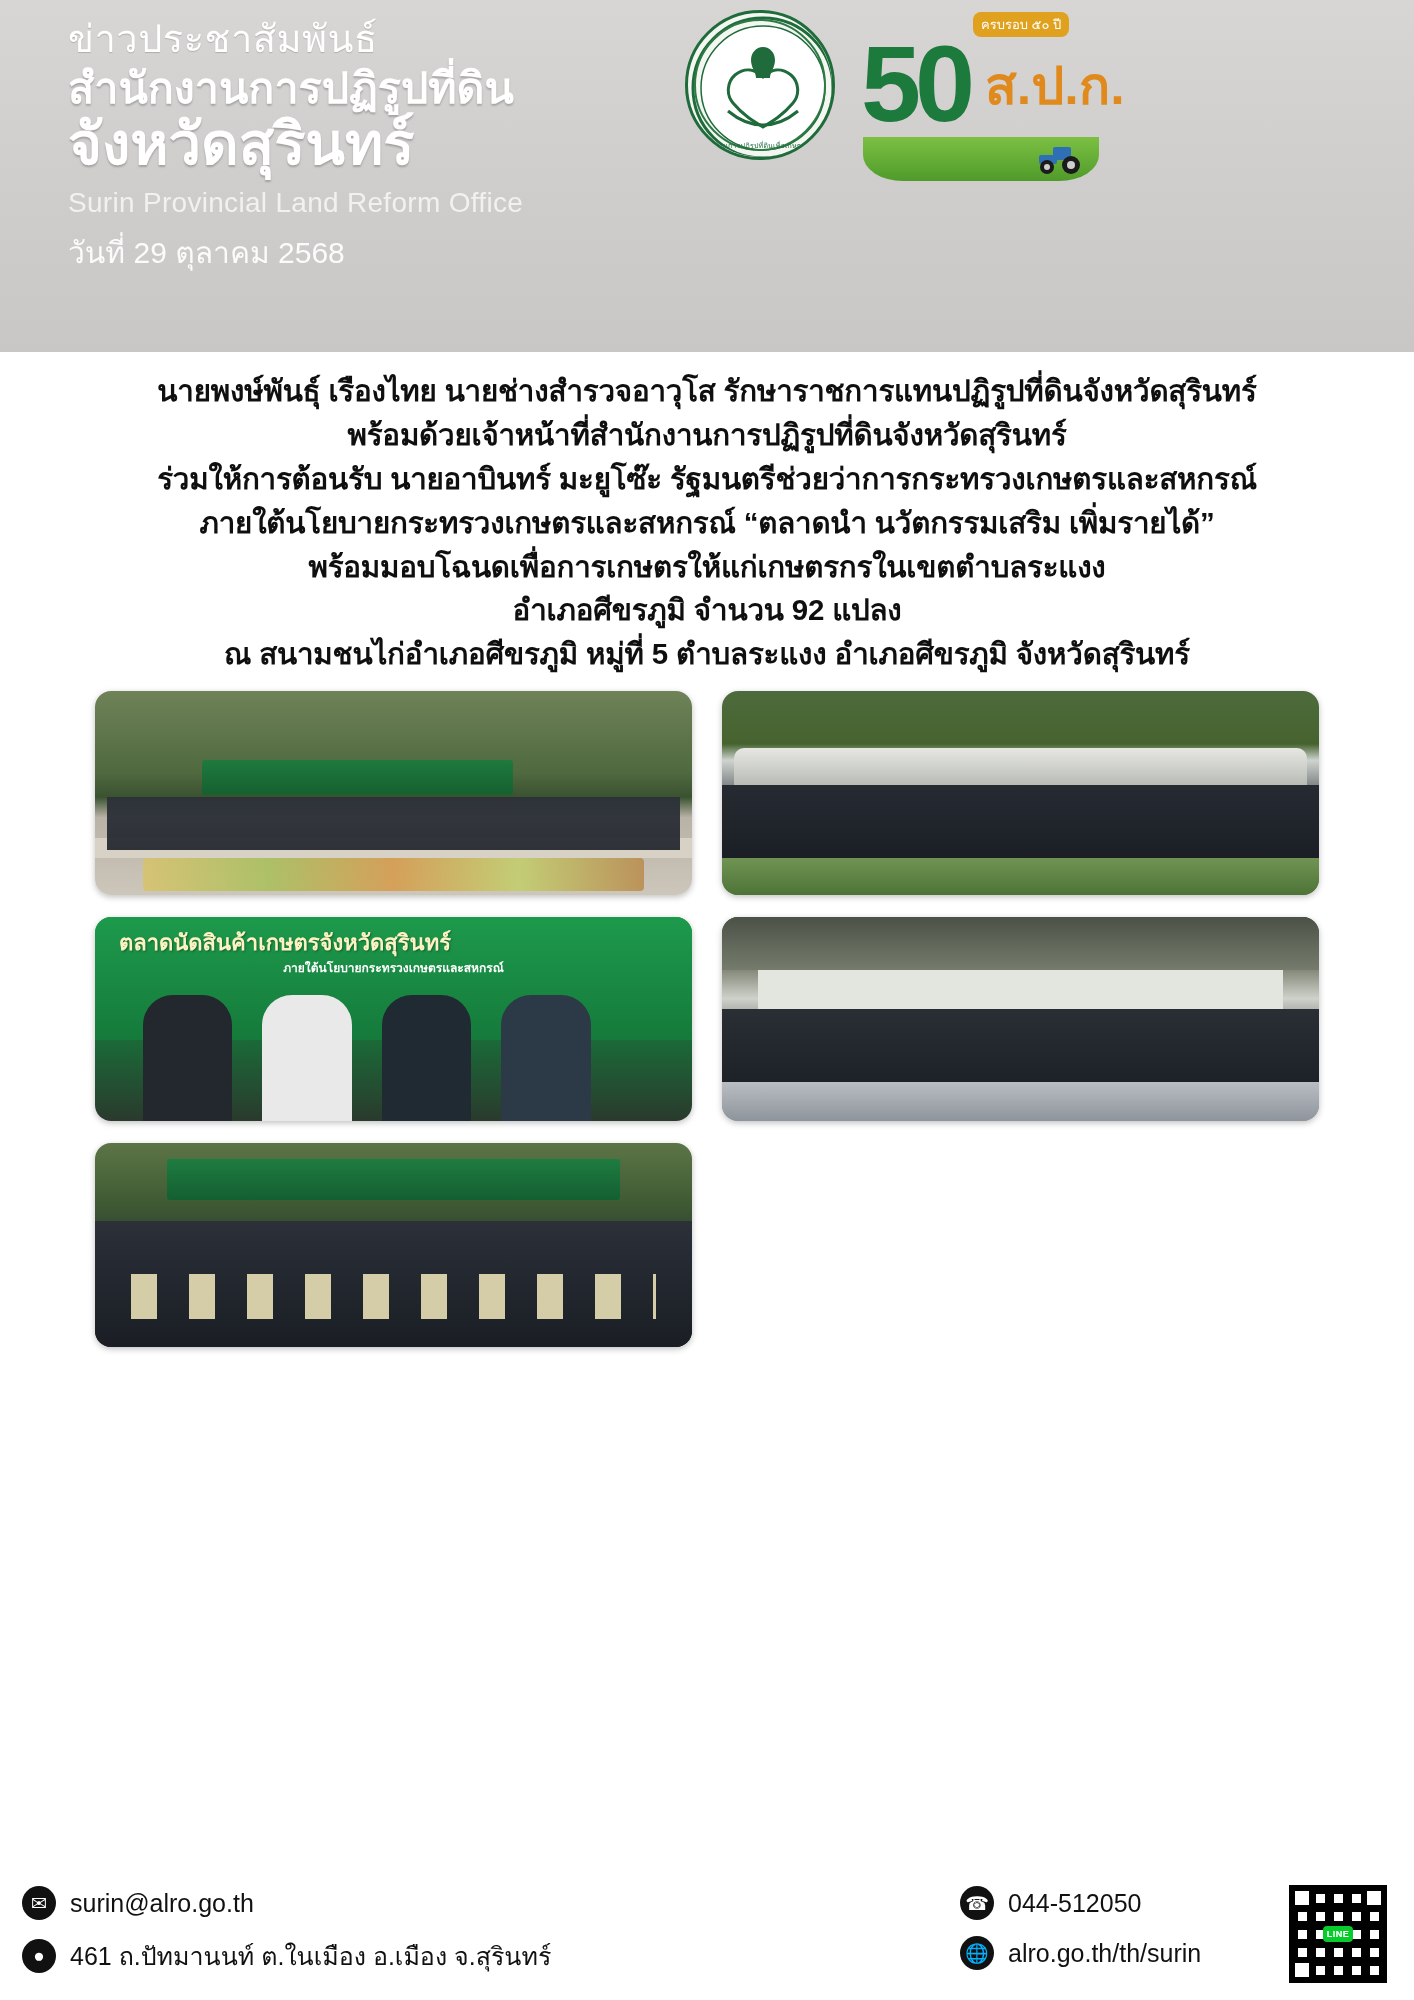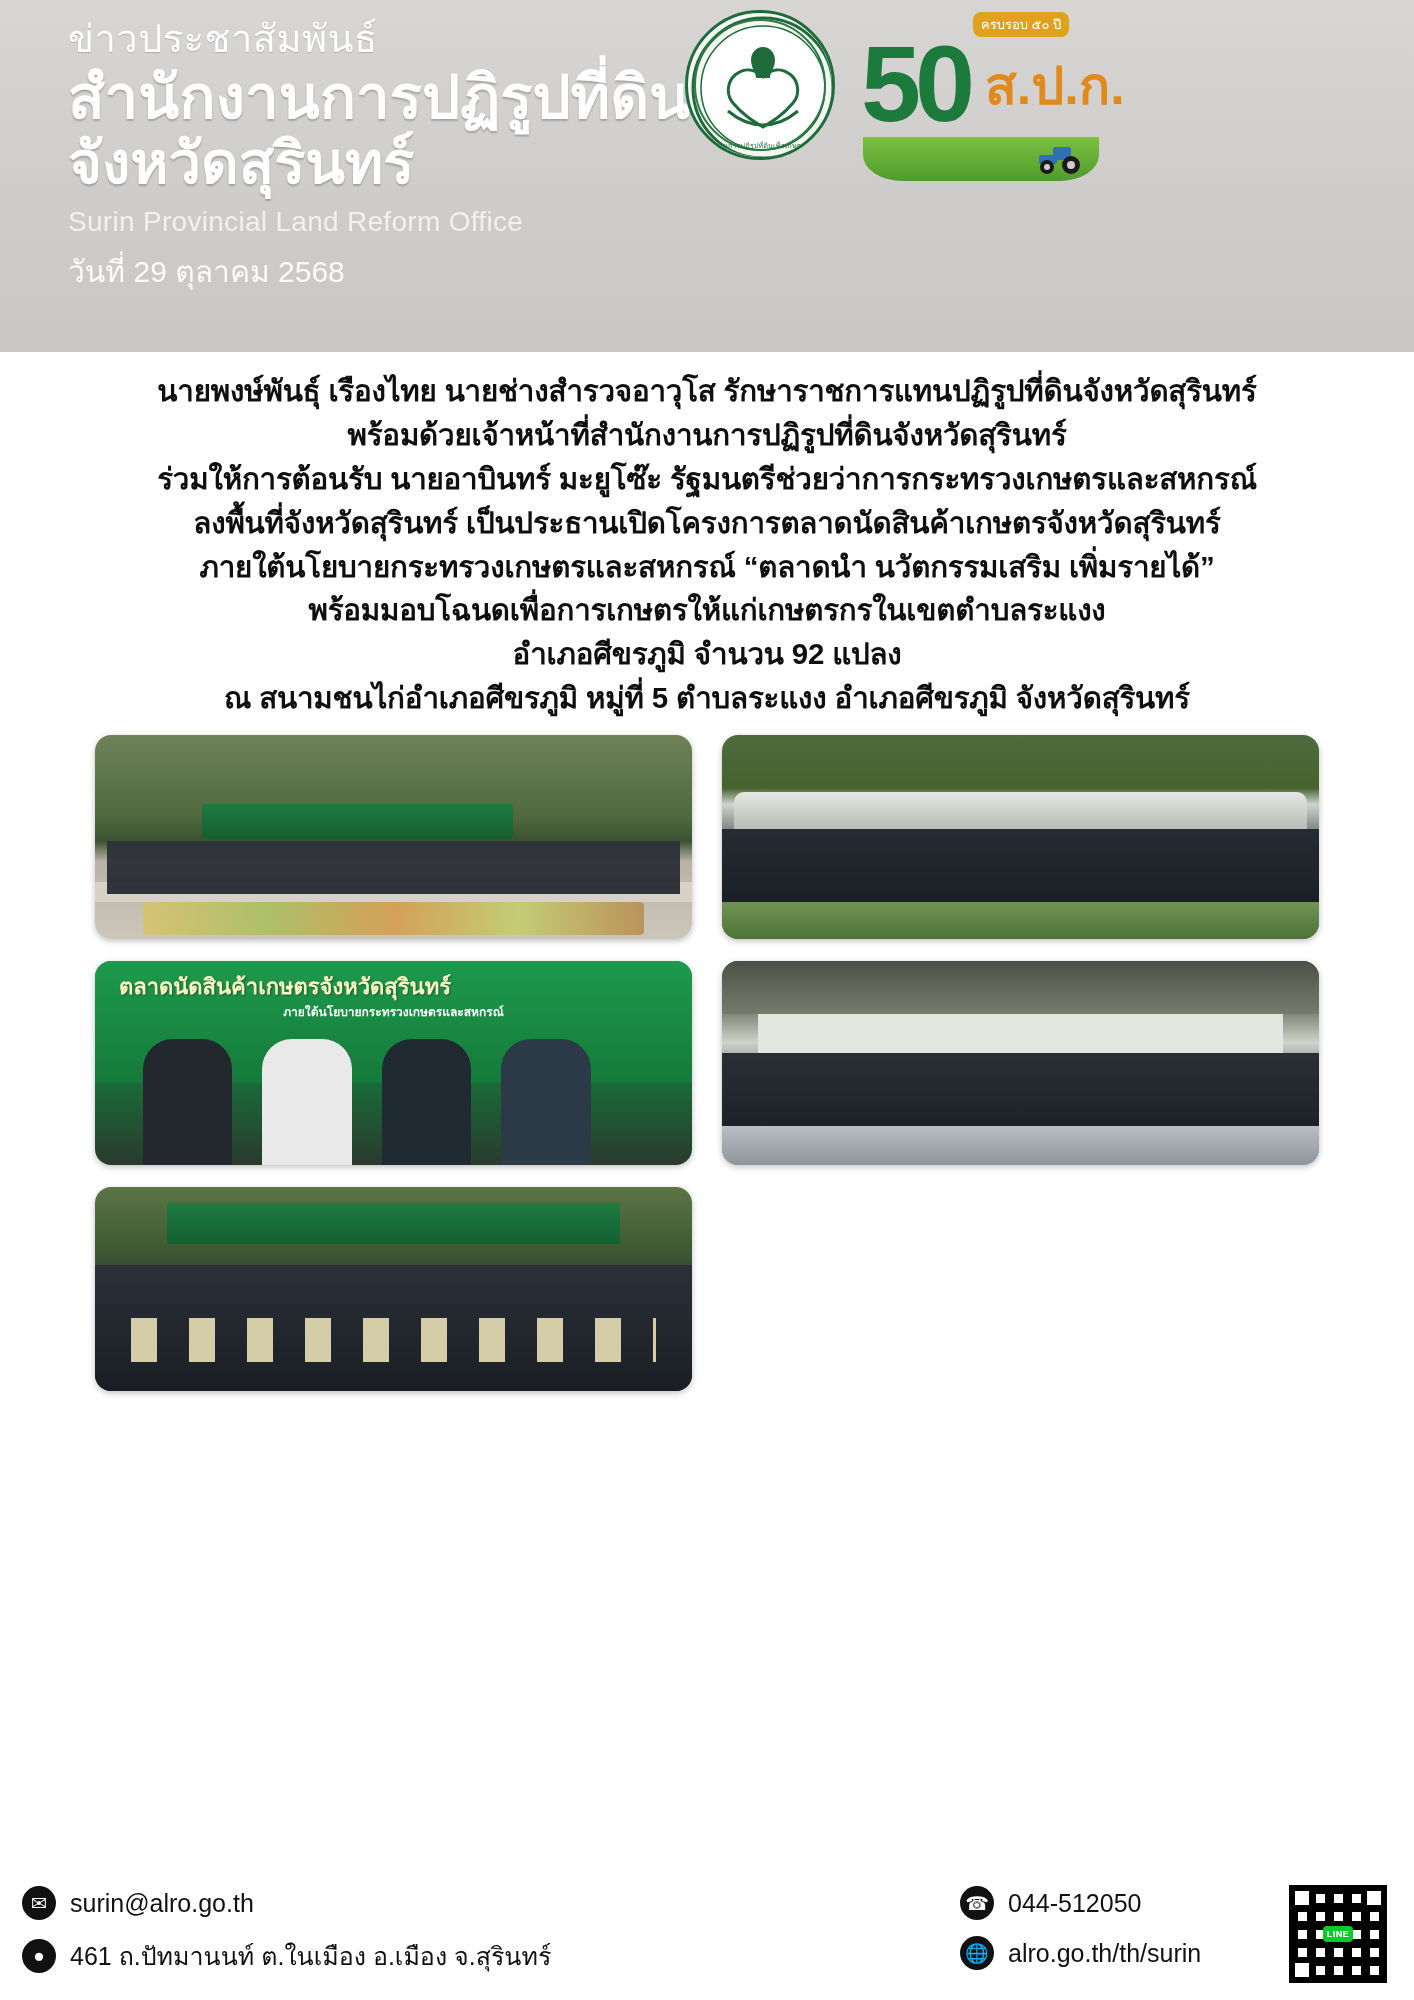--- a/index.html
+++ b/index.html
@@ -24,21 +24,21 @@
     padding: 18px 0 0 68px;
   }
   .hdr-line1 {
     font-size: 38px;
     color: #ffffff;
     letter-spacing: .5px;
     line-height: 1.15;
     text-shadow: 0 1px 1px rgba(0,0,0,.18);
   }
   .hdr-line2 {
-    font-size: 60px;
+    font-size: 43px;
     font-weight: bold;
     color: #ffffff;
     line-height: 1.12;
     margin-top: 2px;
     text-shadow: 0 2px 2px rgba(0,0,0,.22);
   }
   .hdr-line3 {
     font-size: 58px;
     font-weight: bold;
     color: #ffffff;
@@ -398,21 +398,20 @@
       <circle cx="14" cy="26" r="3" fill="#cfcfcf"></circle>
       <circle cx="38" cy="24" r="4" fill="#cfcfcf"></circle>
     </svg>
   </div>
 </div>
 
 <div class="article">
   <p>นายพงษ์พันธุ์ เรืองไทย นายช่างสำรวจอาวุโส รักษาราชการแทนปฏิรูปที่ดินจังหวัดสุรินทร์</p>
   <p>พร้อมด้วยเจ้าหน้าที่สำนักงานการปฏิรูปที่ดินจังหวัดสุรินทร์</p>
   <p>ร่วมให้การต้อนรับ  นายอาบินทร์ มะยูโซ๊ะ รัฐมนตรีช่วยว่าการกระทรวงเกษตรและสหกรณ์</p>
-  <p>ลงพื้นที่จังหวัดสุรินทร์ เป็นประธานเปิดโครงการตลาดนัดสินค้าเกษตรจังหวัดสุรินทร์</p>
   <p>ภายใต้นโยบายกระทรวงเกษตรและสหกรณ์ “ตลาดนำ นวัตกรรมเสริม เพิ่มรายได้”</p>
   <p>พร้อมมอบโฉนดเพื่อการเกษตรให้แก่เกษตรกรในเขตตำบลระแงง</p>
   <p>อำเภอศีขรภูมิ จำนวน 92 แปลง</p>
   <p>ณ สนามชนไก่อำเภอศีขรภูมิ หมู่ที่ 5 ตำบลระแงง อำเภอศีขรภูมิ จังหวัดสุรินทร์</p>
 </div>
 
 <div class="gallery">
 
   <div class="photo p1">
     <div class="banner"></div>

